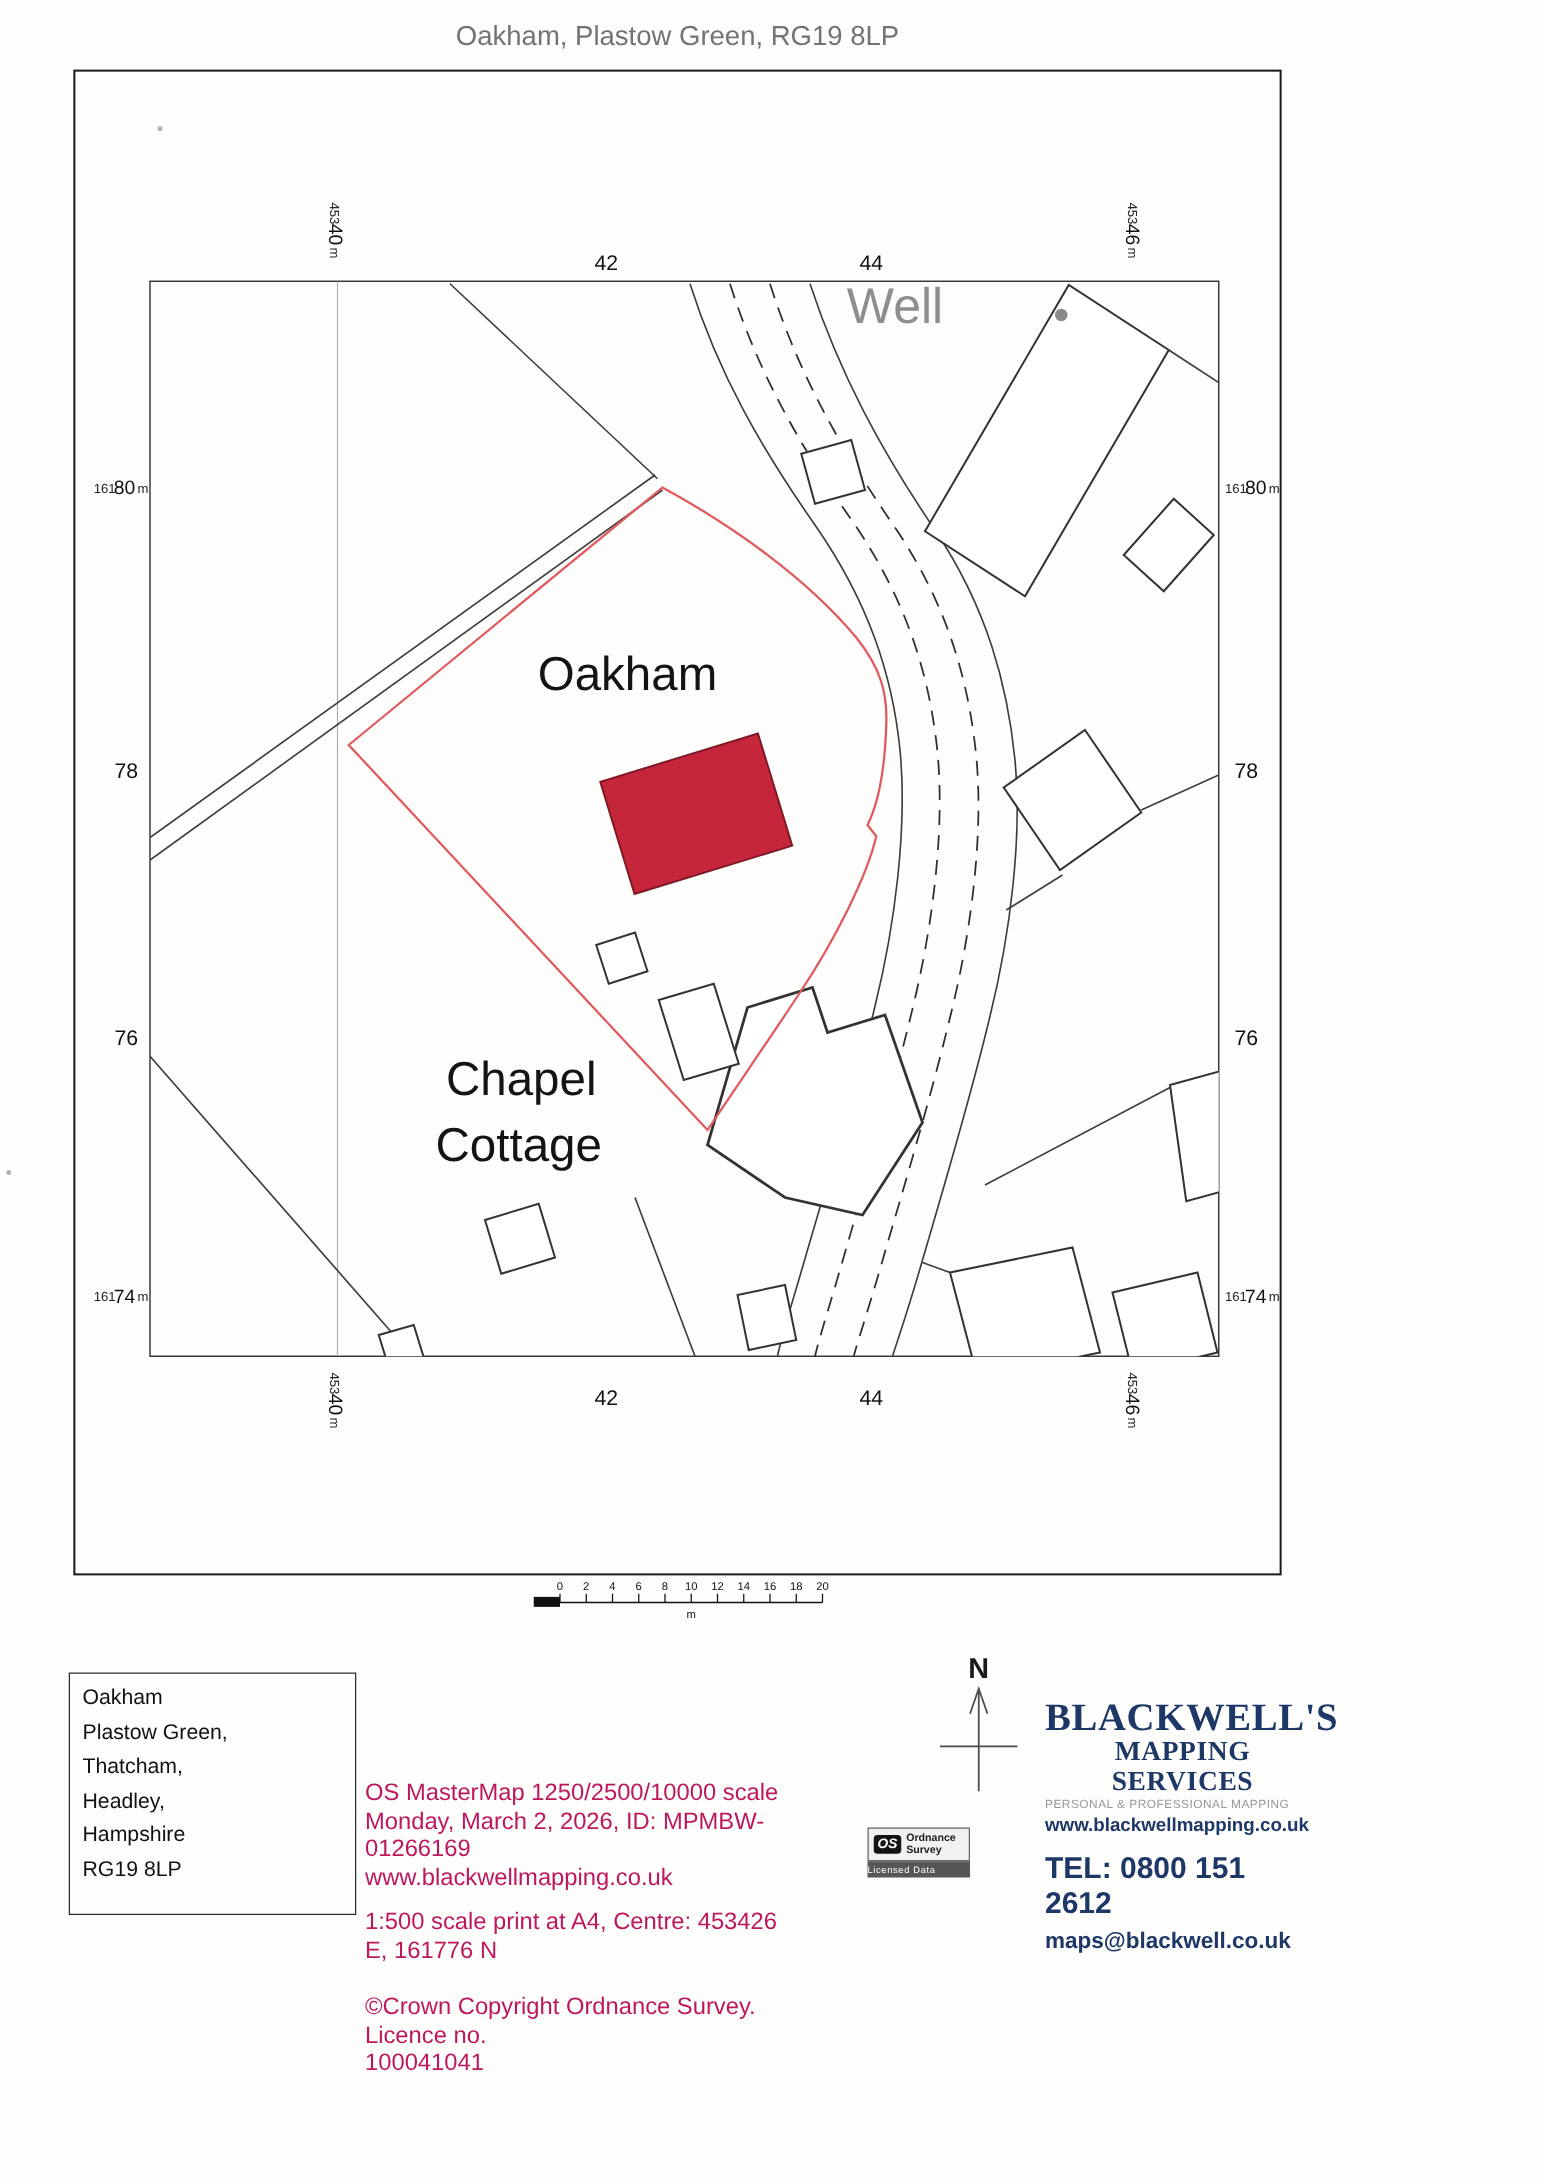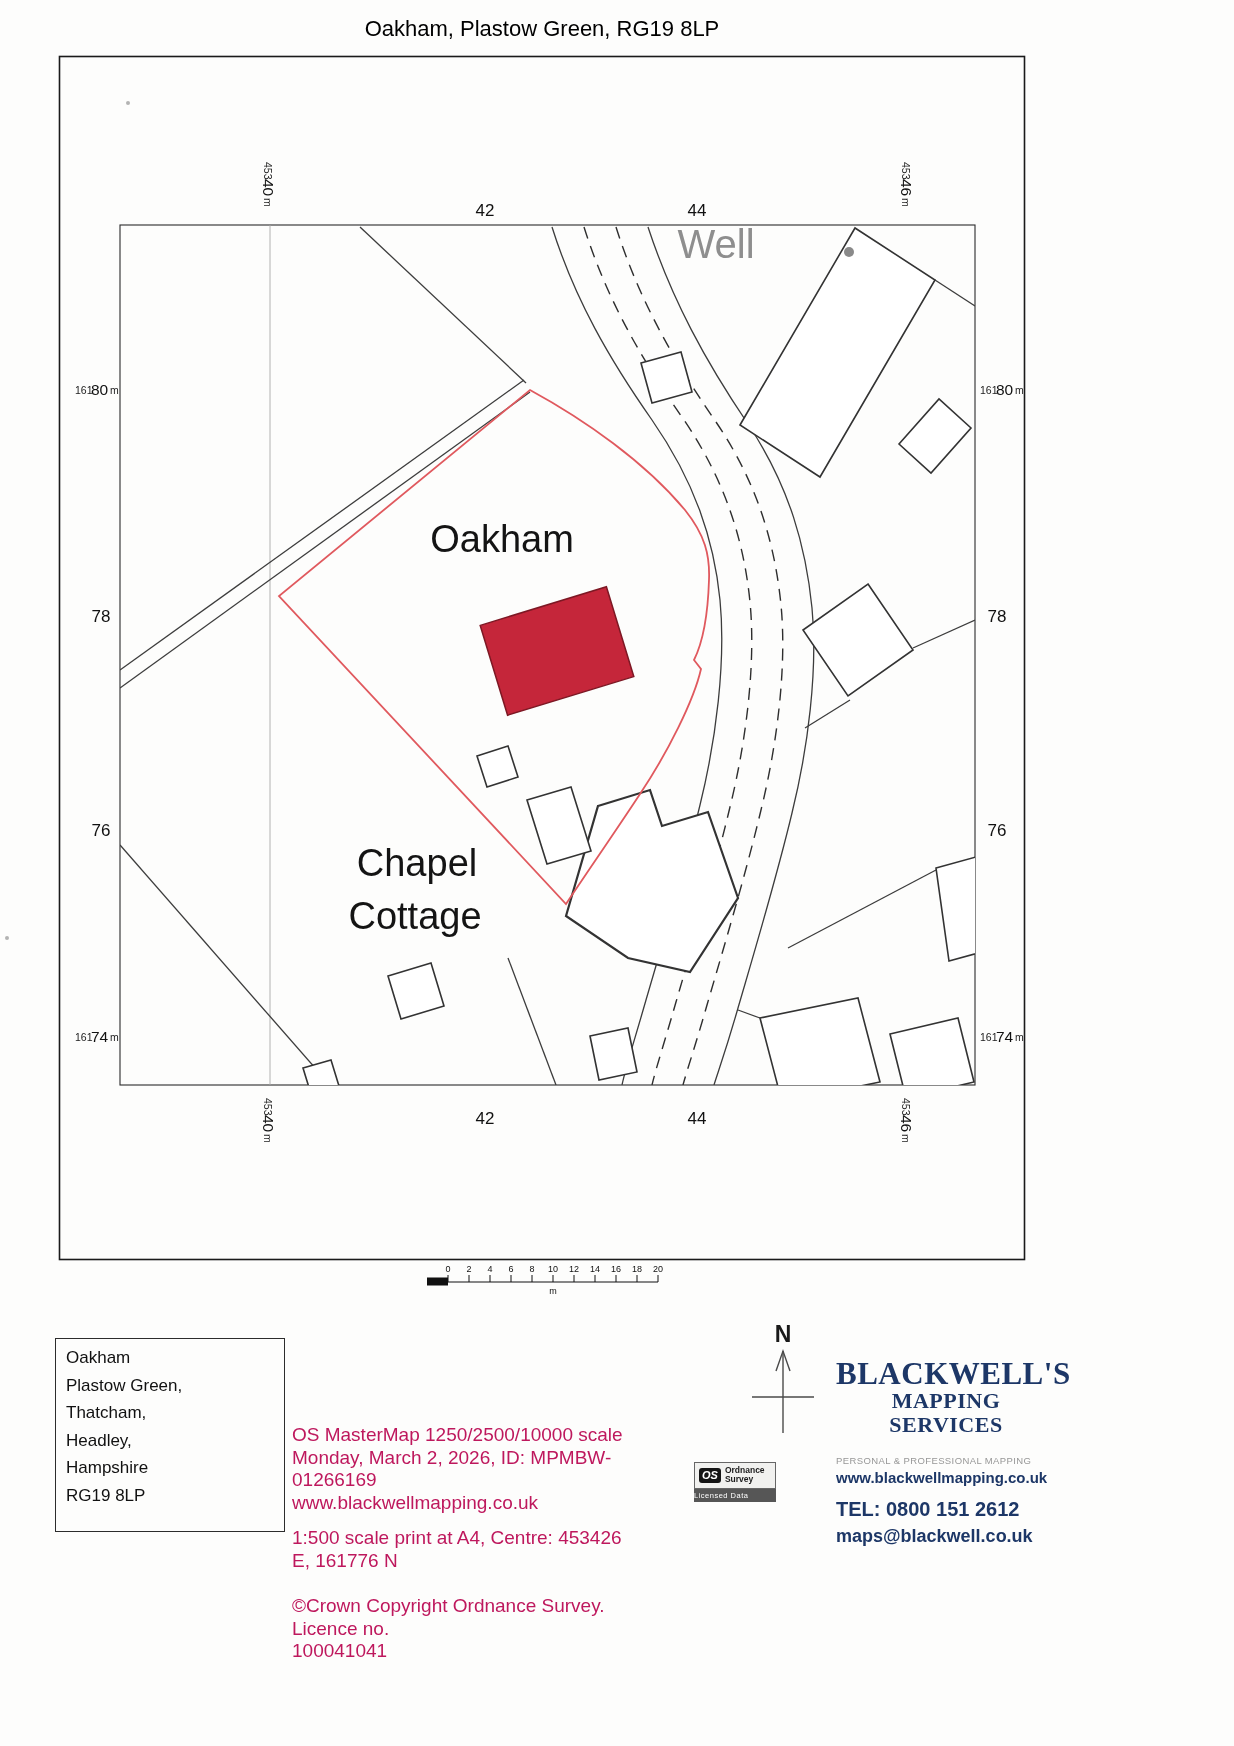--- a/index.html
+++ b/index.html
@@ -3,21 +3,21 @@
 <meta charset="utf-8">
 <style>
   html,body { margin:0; padding:0; background:#ffffff; }
   .page {
     position:relative; width:1234px; height:1746px;
     background:#fdfdfc; font-family:"Liberation Sans", sans-serif;
     overflow:hidden; color:#1a1a1a;
   }
   .title {
     position:absolute; left:58px; top:16px; width:968px;
-    text-align:center; font-size:22px; color:#000000;
+    text-align:center; font-size:22px; color:#737373;
   }
   svg { display:block; }
   svg text { font-family:"Liberation Sans", sans-serif; fill:#1a1a1a; }
 
   
   .map-svg { position:absolute; left:58px; top:55px; }
   .mapline { stroke:#3c3c3c; stroke-width:1.3; fill:none; }
   .mapline-dash { stroke:#2e2e2e; stroke-width:1.4; fill:none; stroke-dasharray:12 8; }
   .gridline { stroke:#a9a9a9; stroke-width:0.9; }
   .bldg { fill:#ffffff; stroke:#333333; stroke-width:1.6; }
@@ -51,23 +51,23 @@
     background:#f1f1ef; padding:3px 4px; box-sizing:border-box; }
   .os-glyph { background:#141414; color:#fff; font-weight:bold; font-style:italic;
     font-size:11px; padding:2px 3px; border-radius:3px; line-height:1; }
   .os-name { font-size:8.5px; font-weight:bold; color:#1b1b1b; line-height:1.1; }
   .os-sub { background:#565656; color:#fff; font-size:7.5px; 
     padding:2px 0; letter-spacing:.5px; }
 
   .branding { position:absolute; left:836px; top:1358px; width:220px; color:#1d3767; }
   .brand-name { font-family:"Liberation Serif", serif; font-weight:bold; font-size:31px; letter-spacing:.5px; line-height:1.0; }
   .brand-sub  { font-family:"Liberation Serif", serif; font-weight:bold; font-size:22px; letter-spacing:.5px; line-height:1.1;text-align:center; }
-  .brand-tag  { font-size:9.5px; color:#979797; letter-spacing:.4px; margin-top:18px; }
+  .brand-tag  { font-size:9.5px; color:#979797; letter-spacing:.4px; margin-top:1px; }
   .brand-web  { font-size:15px; font-weight:bold; margin-top:3px; }
-  .brand-tel  { font-size:20px; font-weight:bold; margin-top:12px; }
+  .brand-tel  { font-size:24px; font-weight:bold; margin-top:12px; }
   .brand-email{ font-size:18px; font-weight:bold; margin-top:5px; }
 
   .speck { position:absolute; width:4px; height:4px; border-radius:50%; background:#777; opacity:.55; }
 </style>
 </head>
 <body>
 
 <div class="page">
 
   <div class="title">Oakham, Plastow Green, RG19 8LP</div>

